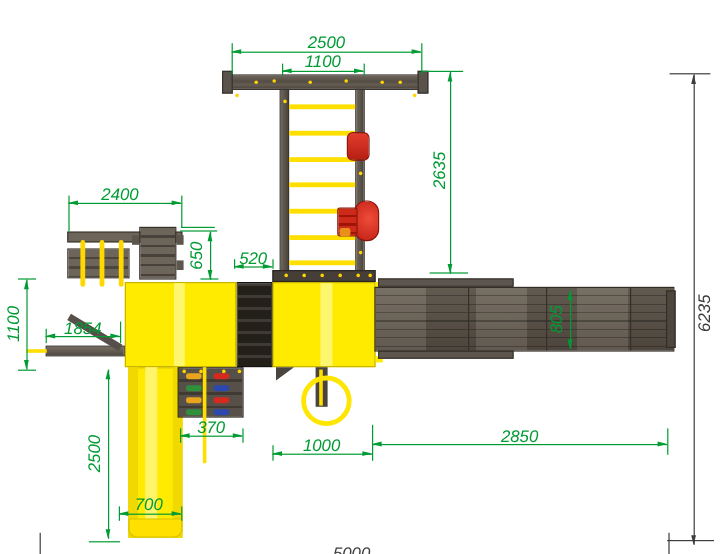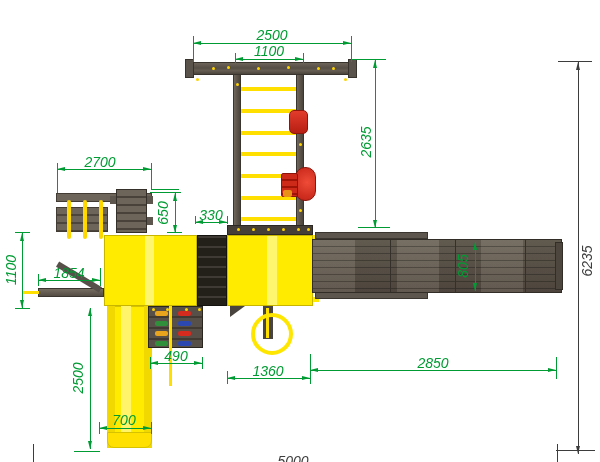--- a/index.html
+++ b/index.html
@@ -149,38 +149,38 @@
       <i class="ad"></i>
     </div>
   <div class="dlab rot" style="left:336px;top:114px;">2635</div>
   <div class="ext" style="left:352px;top:38px;width:34px;height:1px;"></div>
   <div class="ext" style="left:358px;top:206px;width:32px;height:1px;"></div>
 
   <div class="dl dl-h" style="left:57px;top:148px;width:94px;">
       <i class="al"></i>
       <i class="ar"></i>
     </div>
-  <div class="dlab" style="left:70px;top:134px;">2700</div>
+  <div class="dlab" style="left:70px;top:134px;">2400</div>
   <div class="ext" style="left:57px;top:142px;width:1px;height:30px;"></div>
   <div class="ext" style="left:151px;top:142px;width:1px;height:27px;"></div>
   <div class="ext" style="left:151px;top:168px;width:28px;height:1px;"></div>
 
   <div class="dl dl-v" style="left:175px;top:172px;height:40px;">
       <i class="au"></i>
       <i class="ad"></i>
     </div>
   <div class="dlab rot" style="left:133px;top:185px;">650</div>
   <div class="ext" style="left:150px;top:171px;width:31px;height:1px;"></div>
   <div class="ext" style="left:167px;top:211px;width:15px;height:1px;"></div>
 
   <div class="dl dl-h" style="left:195px;top:201px;width:32px;">
       <i class="al"></i>
       <i class="ar"></i>
     </div>
-  <div class="dlab" style="left:181px;top:187px;">330</div>
+  <div class="dlab" style="left:181px;top:187px;">520</div>
   <div class="ext" style="left:195px;top:195px;width:1px;height:8px;"></div>
   <div class="ext" style="left:227px;top:195px;width:1px;height:8px;"></div>
 
   <div class="dl dl-v" style="left:22px;top:212px;height:75px;">
       <i class="au"></i>
       <i class="ad"></i>
     </div>
   <div class="dlab rot" style="left:-19px;top:242px;">1100</div>
   <div class="ext" style="left:15px;top:211px;width:15px;height:1px;"></div>
   <div class="ext" style="left:15px;top:287px;width:15px;height:1px;"></div>
@@ -197,37 +197,37 @@
       <i class="au"></i>
       <i class="ad"></i>
     </div>
   <div class="dlab rot" style="left:48px;top:350px;">2500</div>
   <div class="ext" style="left:74px;top:430px;width:26px;height:1px;"></div>
 
   <div class="dl dl-h" style="left:150px;top:342px;width:52px;">
       <i class="al"></i>
       <i class="ar"></i>
     </div>
-  <div class="dlab" style="left:146px;top:328px;">490</div>
+  <div class="dlab" style="left:146px;top:328px;">370</div>
   <div class="ext" style="left:150px;top:336px;width:1px;height:12px;"></div>
   <div class="ext" style="left:202px;top:336px;width:1px;height:12px;"></div>
 
   <div class="dl dl-h" style="left:99px;top:407px;width:52px;">
       <i class="al"></i>
       <i class="ar"></i>
     </div>
   <div class="dlab" style="left:94px;top:392px;">700</div>
   <div class="ext" style="left:99px;top:401px;width:1px;height:12px;"></div>
   <div class="ext" style="left:151px;top:401px;width:1px;height:12px;"></div>
 
   <div class="dl dl-h" style="left:227px;top:357px;width:83px;">
       <i class="al"></i>
       <i class="ar"></i>
     </div>
-  <div class="dlab" style="left:238px;top:343px;">1360</div>
+  <div class="dlab" style="left:238px;top:343px;">1000</div>
   <div class="ext" style="left:227px;top:350px;width:1px;height:13px;"></div>
   <div class="ext" style="left:310px;top:333px;width:1px;height:30px;"></div>
 
   <div class="dl dl-h" style="left:310px;top:349px;width:246px;">
       <i class="al"></i>
       <i class="ar"></i>
     </div>
   <div class="dlab" style="left:403px;top:335px;">2850</div>
   <div class="ext" style="left:556px;top:336px;width:1px;height:22px;"></div>
 

